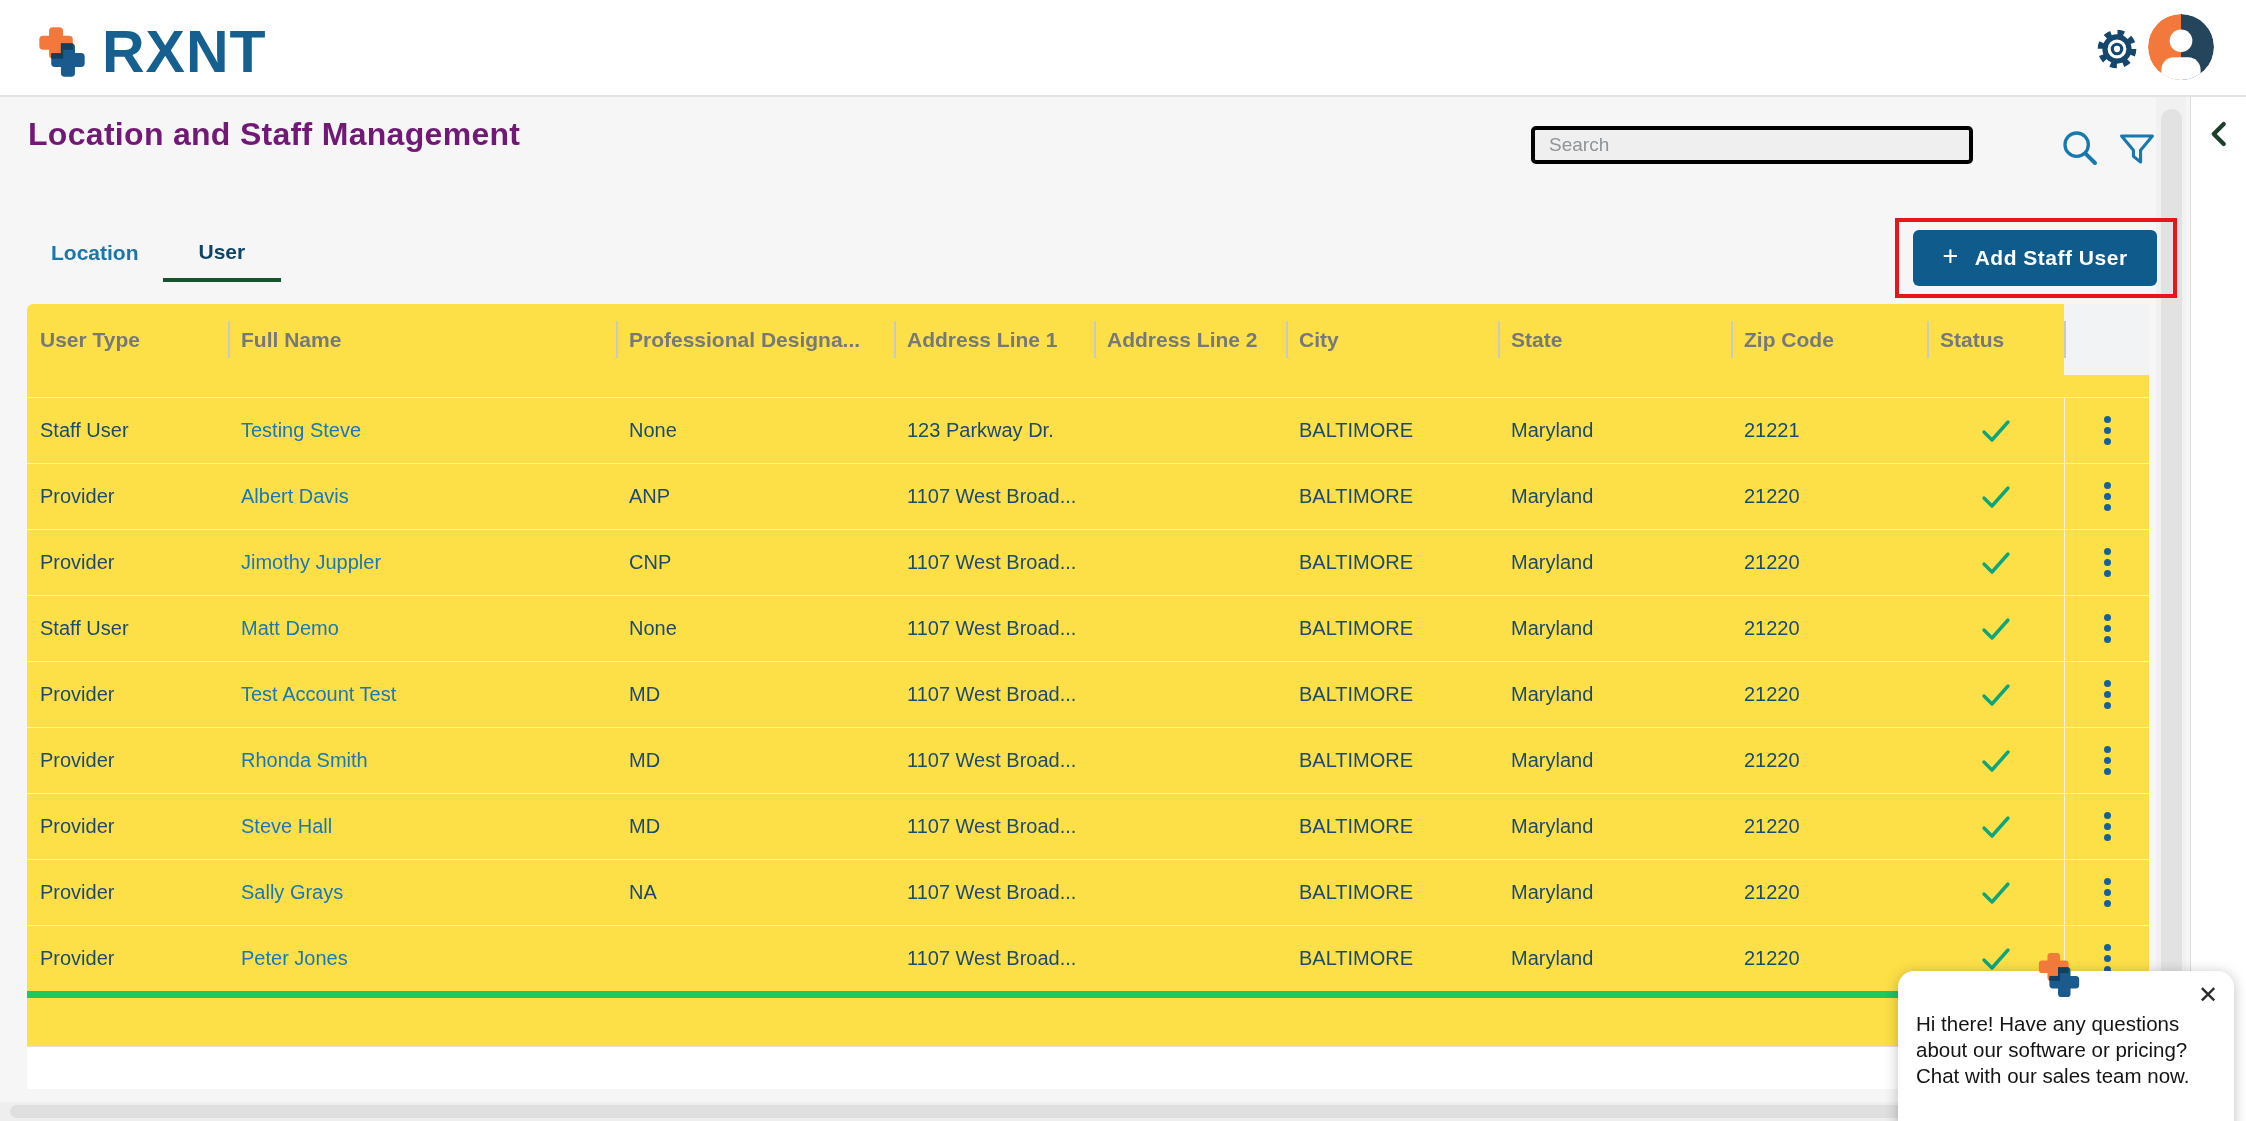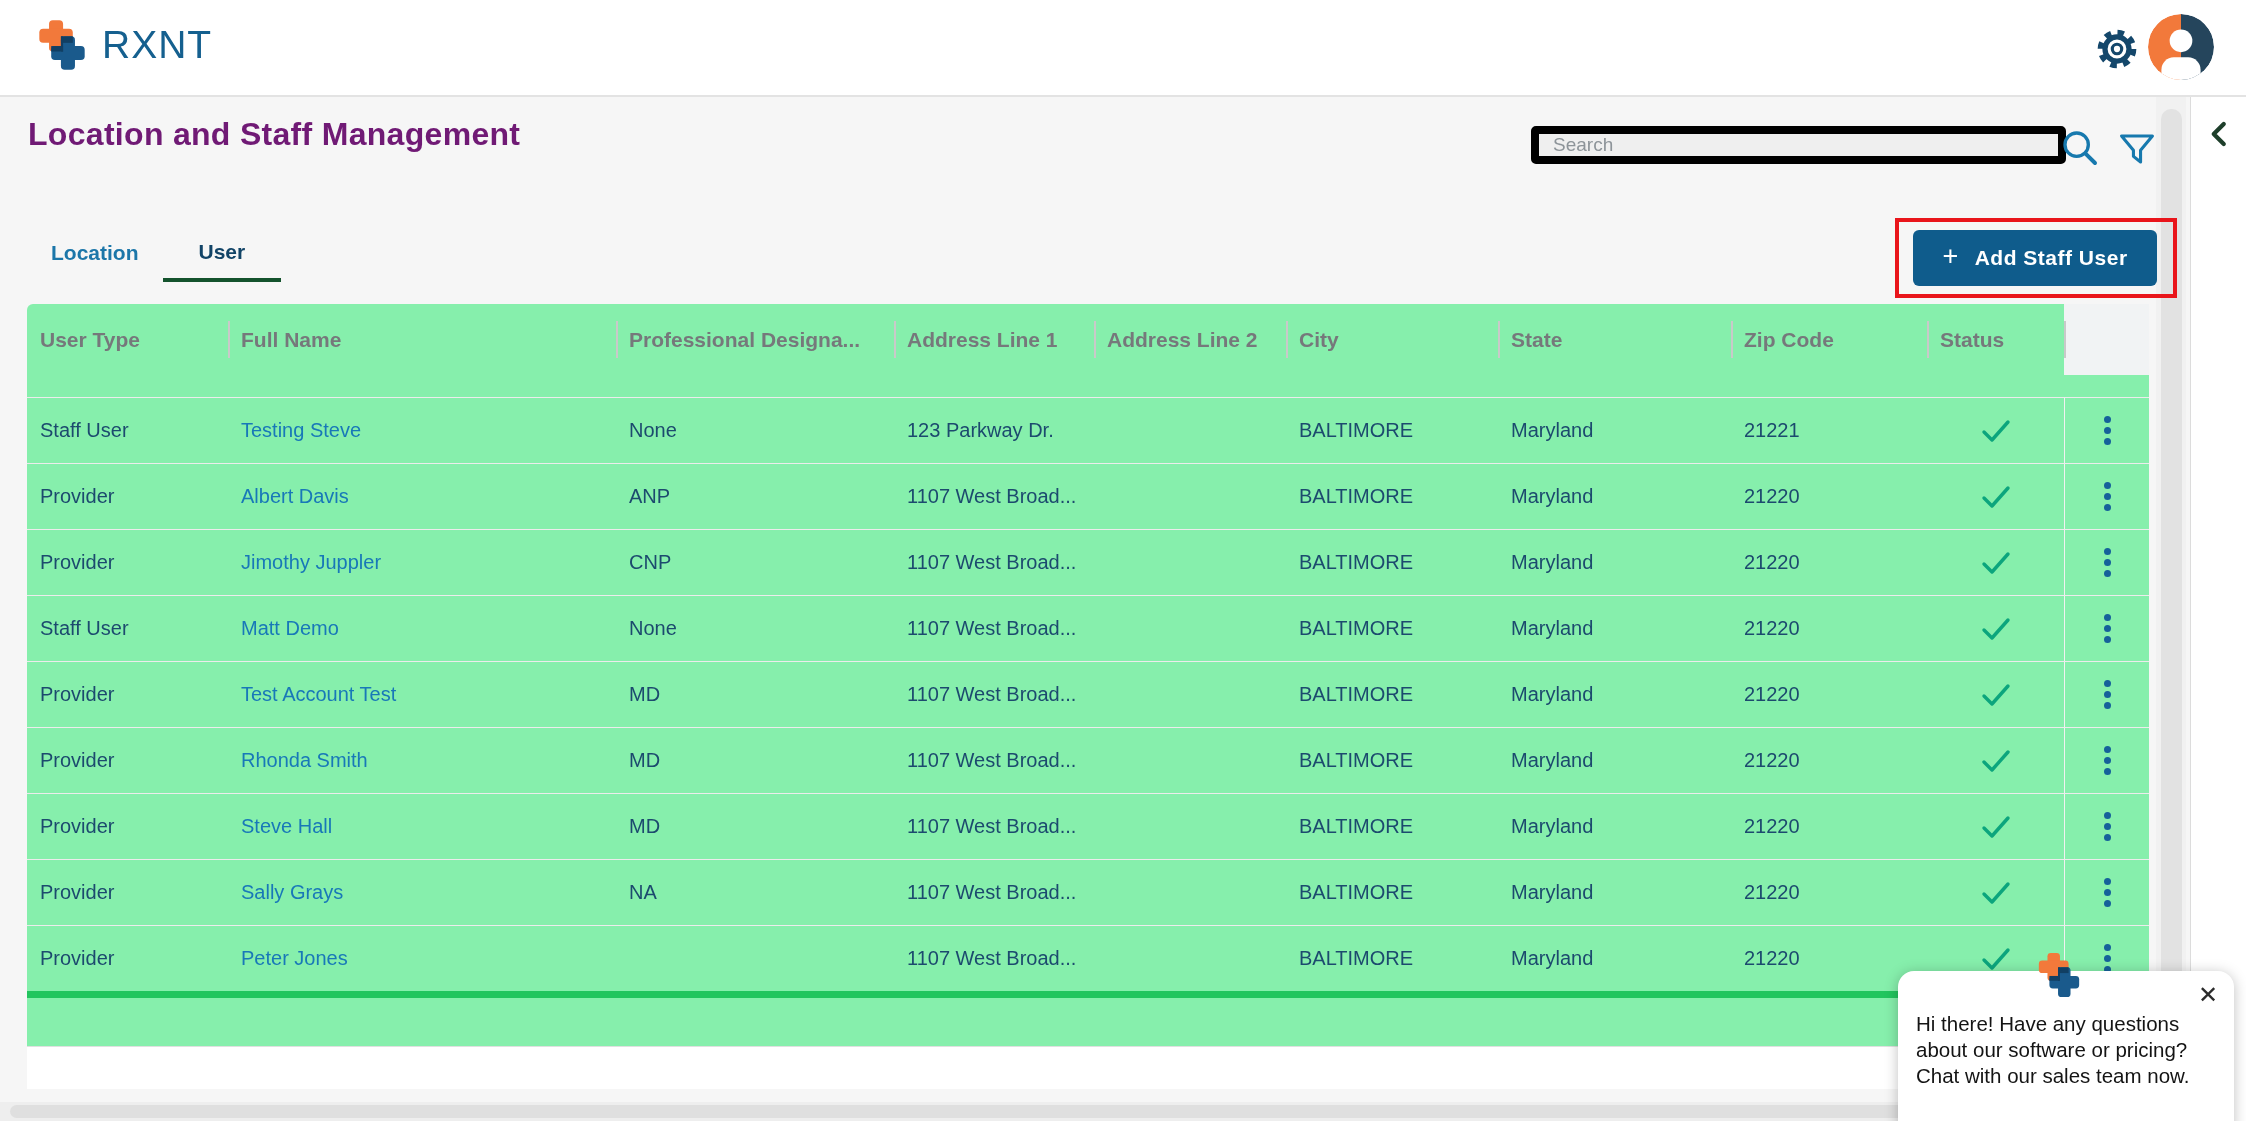--- a/index.html
+++ b/index.html
@@ -4,41 +4,41 @@
 <style>
   html,body{margin:0;padding:0;}
   body{
     width:2246px;height:1121px;position:relative;overflow:hidden;
     background:#f6f6f6;font-family:"Liberation Sans",sans-serif;
     -webkit-font-smoothing:antialiased;
   }
   
   .topbar{position:absolute;left:0;top:0;width:2246px;height:95px;background:#fff;border-bottom:2px solid #e3e3e3;z-index:10;}
   .brand{position:absolute;left:34px;top:18px;display:flex;align-items:center;gap:12px;cursor:pointer;}
-  .brand-name{font-size:39px;font-weight:normal;color:#15608F;letter-spacing:1px;}
+  .brand-name{font-size:59px;font-weight:bold;color:#15608F;letter-spacing:1px;}
   .gear-btn{position:absolute;left:2094px;top:26px;width:46px;height:46px;background:none;border:none;padding:0;cursor:pointer;}
   .avatar{position:absolute;left:2148px;top:14px;width:66px;height:66px;border-radius:50%;cursor:pointer;}
   
   .page-title{position:absolute;left:28px;top:116px;font-size:32px;font-weight:bold;color:#701a75;letter-spacing:.3px;}
-  .search-input{position:absolute;left:1531px;top:126px;width:535px;height:38px;box-sizing:border-box;background:#efefef;border:8px solid #000000;border-radius:5px;padding:0 14px;font-size:19px;color:#333;font-family:inherit;outline:none;}
+  .search-input{position:absolute;left:1531px;top:126px;width:442px;height:38px;box-sizing:border-box;background:#efefef;border:4px solid #000000;border-radius:5px;padding:0 14px;font-size:19px;color:#333;font-family:inherit;outline:none;}
   .search-input::placeholder{color:#8d9499;}
   .icon-btn{position:absolute;background:none;border:none;padding:0;cursor:pointer;}
   .search-btn{left:2060px;top:128px;width:40px;height:40px;}
   .filter-btn{left:2118px;top:131px;width:38px;height:36px;}
   
   .tabs{position:absolute;left:27px;top:228px;display:flex;}
   .tab{background:none;border:none;font-family:inherit;font-size:21px;font-weight:bold;padding:12px 24px 16px;cursor:pointer;}
   .tab.inactive{color:#1B76A9;}
   .tab.active{color:#124467;border-bottom:4px solid #14532d;padding:12px 36px 14px;}
   
   .red-box{position:absolute;left:1895px;top:218px;width:282px;height:80px;border:4px solid #E9151B;box-sizing:border-box;z-index:6;pointer-events:none;}
   .add-btn{position:absolute;left:1913px;top:230px;width:244px;height:56px;background:#0F5C8C;border:none;border-radius:6px;color:#fff;font-weight:bold;font-size:21px;font-family:inherit;display:flex;align-items:center;justify-content:center;gap:16px;cursor:pointer;z-index:5;letter-spacing:.5px;}
   .add-btn .plus{font-size:27px;font-weight:normal;margin-top:-3px;}
   
-  .panel{position:absolute;left:27px;top:304px;width:2122px;height:743px;background:#86efac;border-radius:6px 6px 0 0;}
+  .panel{position:absolute;left:27px;top:304px;width:2122px;height:743px;background:#fde047;border-radius:6px 6px 0 0;}
   .grid-cols{display:grid;grid-template-columns:201px 388px 278px 200px 192px 212px 233px 196px 137px 85px;}
   .thead{height:71px;}
   .th{position:relative;display:flex;align-items:center;padding-left:13px;box-sizing:border-box;font-size:21px;font-weight:bold;color:#76787B;white-space:nowrap;overflow:hidden;cursor:pointer;}
   .th + .th::before{content:"";position:absolute;left:0;top:17px;width:2px;height:37px;background:#c9c9c9;}
   .th.action{background:#f1f3f4;cursor:default;}
   .spacer{height:22px;}
   .tbody{border-bottom:7px solid #22c55e;}
   .row{height:65px;border-top:1px solid #ececec;}
   .td{display:flex;align-items:center;padding-left:13px;box-sizing:border-box;font-size:20px;color:#1C4A6E;white-space:nowrap;overflow:hidden;}
   .td.link{color:#1878B8;cursor:pointer;}

